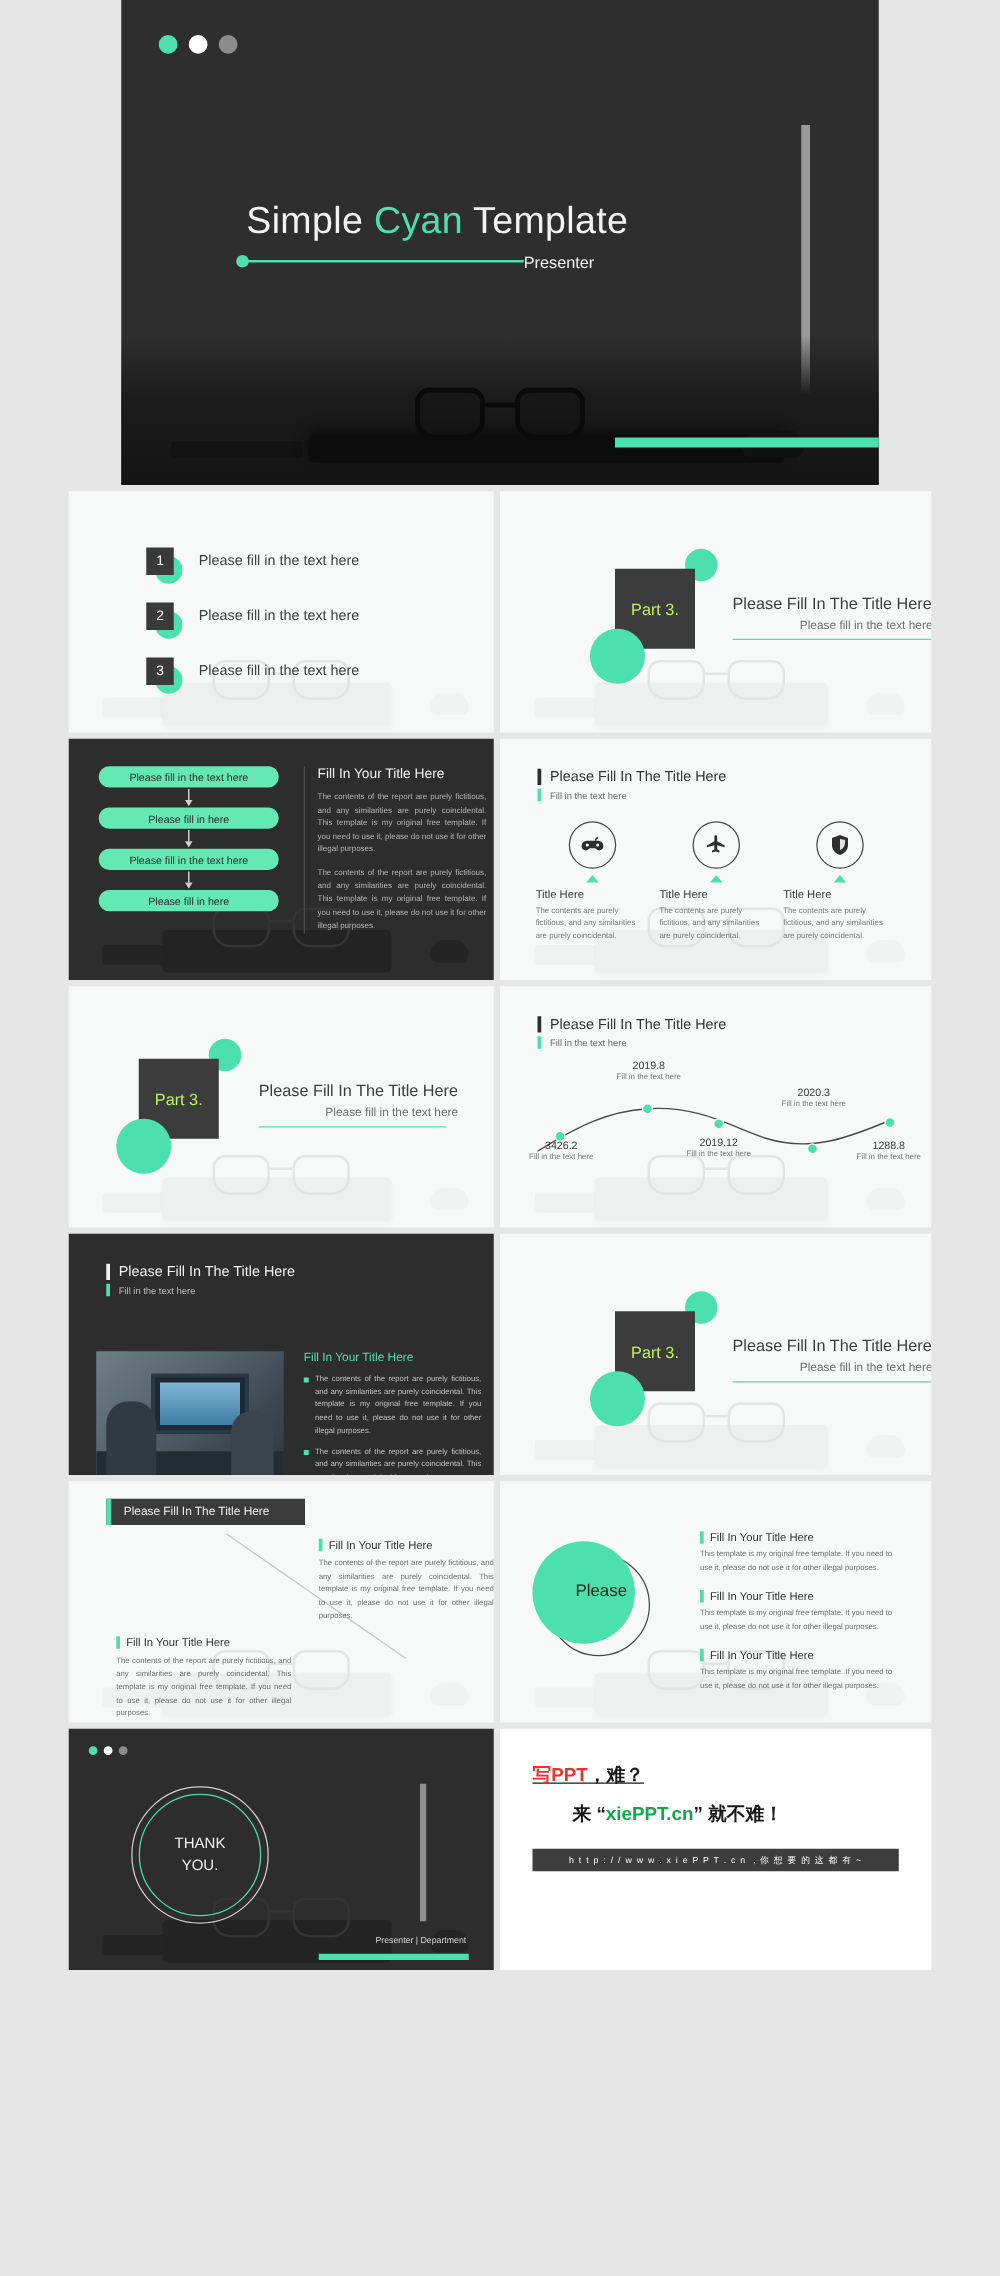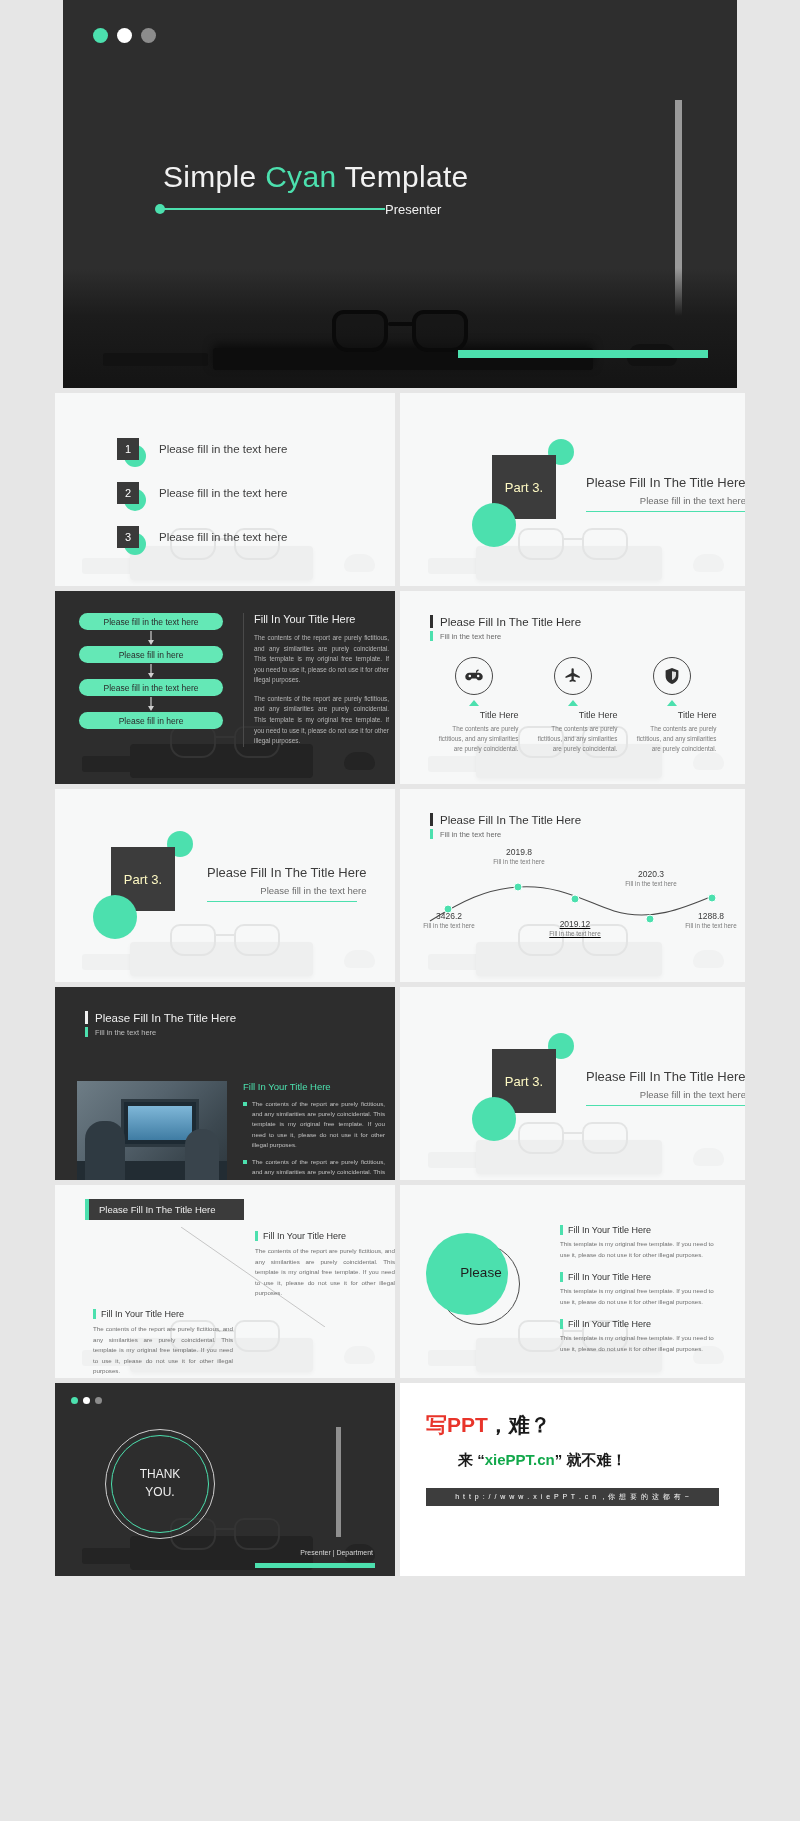--- a/index.html
+++ b/index.html
@@ -17,21 +17,21 @@
   
   .slide {
     position: relative;
     overflow: hidden;
     background: #f7f8f8;
   }
   .slide.dark { background: #2e2e2e; }
 
   
   .hero {
-    width: 674px;
+    width: 606px;
     height: 388px;
     margin: 0 auto;
     position: relative;
     background: #2e2e2e;
     background-image:
        radial-gradient(ellipse 120% 80% at 50% 15%, #3a3a3a 0%, #2b2b2b 55%, #232323 100%);
     overflow: hidden;
   }
   .dots { position: absolute; top: 28px; left: 30px; display: flex; gap: 9px; }
   .dot { width: 15px; height: 15px; border-radius: 50%; }
@@ -121,21 +121,21 @@
   .numrow .sq {
     position: relative; z-index: 2; width: 22px; height: 22px; background: #3a3a3a;
     color: #fff; font-size: 11px; display: flex; align-items: center; justify-content: center;
   }
   .numrow .txt { margin-left: 20px; font-size: 11.5px; color: #404040; }
 
   
   .part-wrap { position: relative; z-index: 2; height: 100%; }
   .part-sq {
     position: absolute; left: 92px; top: 62px; width: 64px; height: 64px;
-    background: #3c3c3c; color: #fef9c3; display:flex; align-items:center; justify-content:center;
+    background: #3c3c3c; color: #bef264; display:flex; align-items:center; justify-content:center;
     font-size: 13px;
   }
   .part-circle-sm { position: absolute; left: 148px; top: 46px; width: 26px; height: 26px; border-radius: 50%; background: #4ce0ae; }
   .part-circle-lg { position: absolute; left: 72px; top: 110px; width: 44px; height: 44px; border-radius: 50%; background: #4ce0ae; }
   .part-text { position: absolute; left: 186px; top: 82px; }
   .part-text .t1 { font-size: 13px; color: #3d3d3d; }
   .part-text .t2 { font-size: 9.5px; color: #6d6d6d; margin-top: 5px; text-align: right; }
   .part-text .uline { margin-top: 5px; height: 1px; background: #4ce0ae; width: 160px; }
 
   
@@ -162,21 +162,21 @@
   .hdr { position: relative; z-index: 2; padding: 24px 0 0 30px; }
   .hdr .line1 { display: flex; align-items: center; }
   .hdr .tick-dark { width: 3px; height: 13px; background: #2f2f2f; margin-right: 7px; }
   .hdr .tick-green { width: 3px; height: 10px; background: #4ce0ae; margin-right: 7px; }
   .hdr .t1 { font-size: 11.5px; color: #333; }
   .hdr .line2 { display: flex; align-items: center; margin-top: 3px; }
   .hdr .t2 { font-size: 7.5px; color: #6a6a6a; }
 
   
   .icons { position: relative; z-index: 2; display: flex; justify-content: space-around; padding: 16px 24px 0; }
-  .icon-col { width: 90px; text-align: right; }
+  .icon-col { width: 90px; text-align: left; }
   .icon-ring { width: 38px; height: 38px; border: 1px solid #4a4a4a; border-radius: 50%; margin: 0 auto; display:flex; align-items:center; justify-content:center; }
   .icon-ring svg { display:block; }
   .tri { width: 0; height: 0; border-left: 5px solid transparent; border-right: 5px solid transparent; border-bottom: 6px solid #4ce0ae; margin: 5px auto 4px; }
   .icon-col .it { font-size: 9px; color: #3a3a3a; }
   .icon-col .ib { font-size: 6.3px; color: #7b7b7b; line-height: 1.6; margin-top: 4px; }
 
   
   .chart { position: relative; z-index: 2; height: 112px; margin-top: 4px; }
   .chart svg { position: absolute; left: 0; top: 0; }
   .cpt { position: absolute; text-align: center; }
@@ -237,21 +237,21 @@
   .ty .dots2 .d { width: 7px; height: 7px; border-radius: 50%; }
   .ty-ring { position: absolute; left: 50px; top: 46px; width: 110px; height: 110px; border: 1px solid #cfcfcf; border-radius: 50%; }
   .ty-ring2 { position: absolute; left: 56px; top: 52px; width: 98px; height: 98px; border: 1px solid #4ce0ae; border-radius: 50%; }
   .ty-text { position: absolute; left: 50px; top: 82px; width: 110px; text-align: center; color: #efefef; font-size: 12px; line-height: 1.5; }
   .ty-bar { position: absolute; right: 54px; top: 44px; width: 5px; height: 110px; background: #8f8f8f; }
   .ty-foot { position: absolute; right: 22px; bottom: 20px; font-size: 7px; color: #d8d8d8; }
   .ty-green { position: absolute; right: 20px; bottom: 8px; width: 120px; height: 5px; background: #4ce0ae; }
 
   
   .promo { position: relative; z-index: 2; height: 100%; background: #fff; padding: 28px 26px 0; }
-  .promo .l1 { font-size: 21px; font-weight: bold; color: #1a1a1a; }
+  .promo .l1 { font-size: 15px; font-weight: bold; color: #1a1a1a; text-decoration: underline; }
   .promo .l1 .red { color: #e8342a; }
   .promo .l2 { font-size: 15px; font-weight: bold; color: #1a1a1a; margin: 12px 0 0 32px; }
   .promo .l2 .green { color: #12a84b; }
   .promo .bar {
     margin-top: 18px; background: #3d3d3d; color: #fff; font-size: 7px;
     text-align: center; padding: 4px 0; letter-spacing: 1px;
   }
   .promo .tbl { display: flex; background: #efefef; }
   .promo .tcol { flex: 1; padding: 7px 10px; }
   .promo .tcol h6 { font-size: 7.5px; color: #1f1f1f; }
@@ -497,21 +497,21 @@
           <circle cx="312" cy="55" r="4" fill="#4ce0ae" stroke="#ffffff" stroke-width="1"></circle>
         </svg>
         <div class="cpt" style="left:16px; top:68px; width:66px;">
           <div class="y">3426.2</div>
           <div class="s">Fill in the text here</div>
         </div>
         <div class="cpt" style="left:86px; top:4px; width:66px;">
           <div class="y">2019.8</div>
           <div class="s">Fill in the text here</div>
         </div>
-        <div class="cpt" style="left:142px; top:76px; width:66px;text-decoration:underline;">
+        <div class="cpt" style="left:142px; top:66px; width:66px;">
           <div class="y">2019.12</div>
           <div class="s">Fill in the text here</div>
         </div>
         <div class="cpt" style="left:218px; top:26px; width:66px;">
           <div class="y">2020.3</div>
           <div class="s">Fill in the text here</div>
         </div>
         <div class="cpt" style="left:278px; top:68px; width:66px;">
           <div class="y">1288.8</div>
           <div class="s">Fill in the text here</div>

